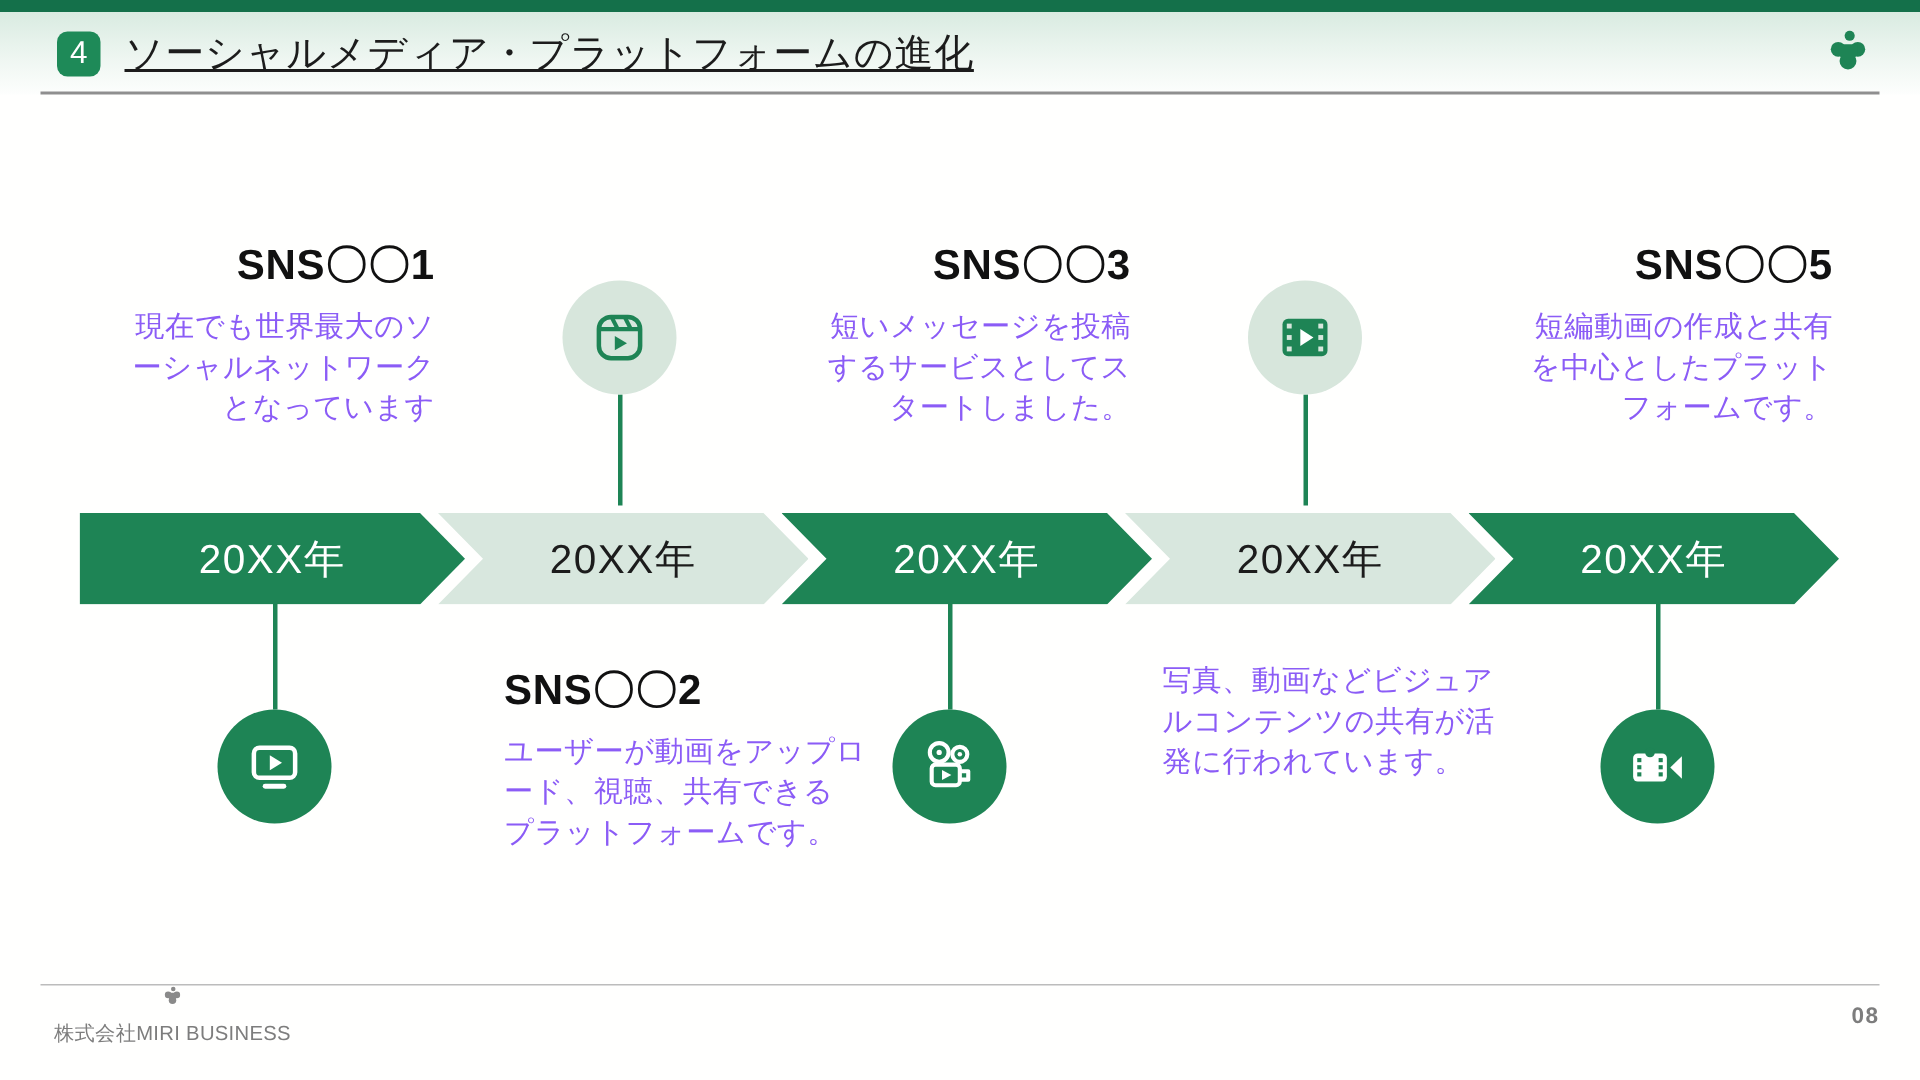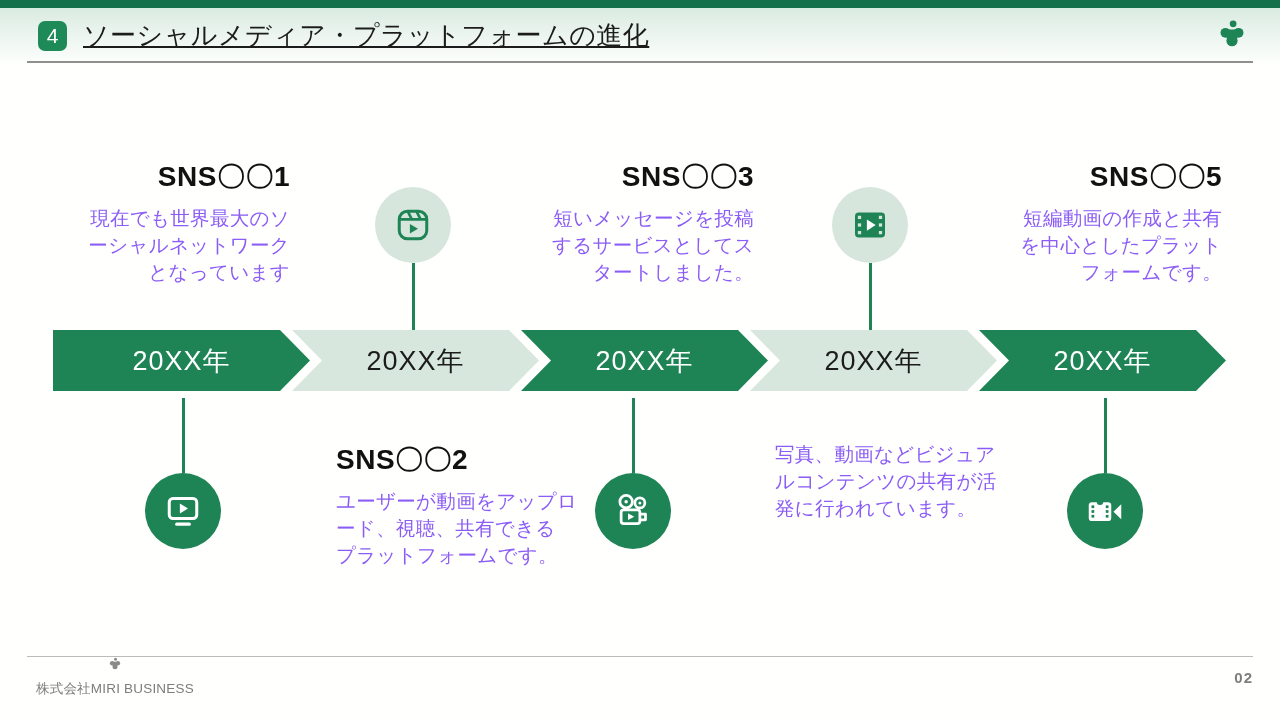--- a/index.html
+++ b/index.html
@@ -20,21 +20,21 @@
   .num-badge {
     margin-left:38px; width:29px; height:30px; border-radius:7px;
     background:#1e8a58; color:#ffffff; font-size:21px; font-weight:500;
     display:flex; align-items:center; justify-content:center;
   }
   .slide-title { margin-left:16px; font-size:26px; font-weight:500; color:#1c1c1c; letter-spacing:0.5px;text-decoration:underline; }
   .header-logo { position:absolute; right:30px; top:50%; transform:translateY(-54%); width:36px; height:36px; }
 
   
   .arrow {
-    position:absolute; top:330px; height:61px;
+    position:absolute; top:342px; height:61px;
     display:flex; align-items:center; justify-content:center;
     font-size:27px; letter-spacing:1px;
   }
   .arrow.dark { background:#1e8455; color:#ffffff; }
   .arrow.light { background:#d8e7de; color:#1c1c1c; }
   .arrow.first { clip-path:polygon(0 0, calc(100% - 30px) 0, 100% 50%, calc(100% - 30px) 100%, 0 100%); }
   .arrow.chev  { clip-path:polygon(0 0, calc(100% - 30px) 0, 100% 50%, calc(100% - 30px) 100%, 0 100%, 30px 50%); }
   .a1 { left:53px;  width:257px; }
   .a2 { left:292px; width:247px; }
   .a3 { left:521px; width:247px; }
@@ -199,16 +199,16 @@
         <g fill="#8a8a8a">
           <circle cx="17" cy="6.5" r="3"></circle>
           <circle cx="10.2" cy="14.5" r="4.4"></circle>
           <circle cx="21.8" cy="14.5" r="4.4"></circle>
           <circle cx="16" cy="21.5" r="5"></circle>
           <polygon points="10.2,11.5 21.8,11.5 21.8,17.5 16,24 10.2,17.5"></polygon>
         </g>
       </svg>
       <span class="footer-company">株式会社MIRI BUSINESS</span>
     </div>
-    <span class="footer-page">02</span>
+    <span class="footer-page">08</span>
   </div>
 
 </div>
 
 </body></html>

